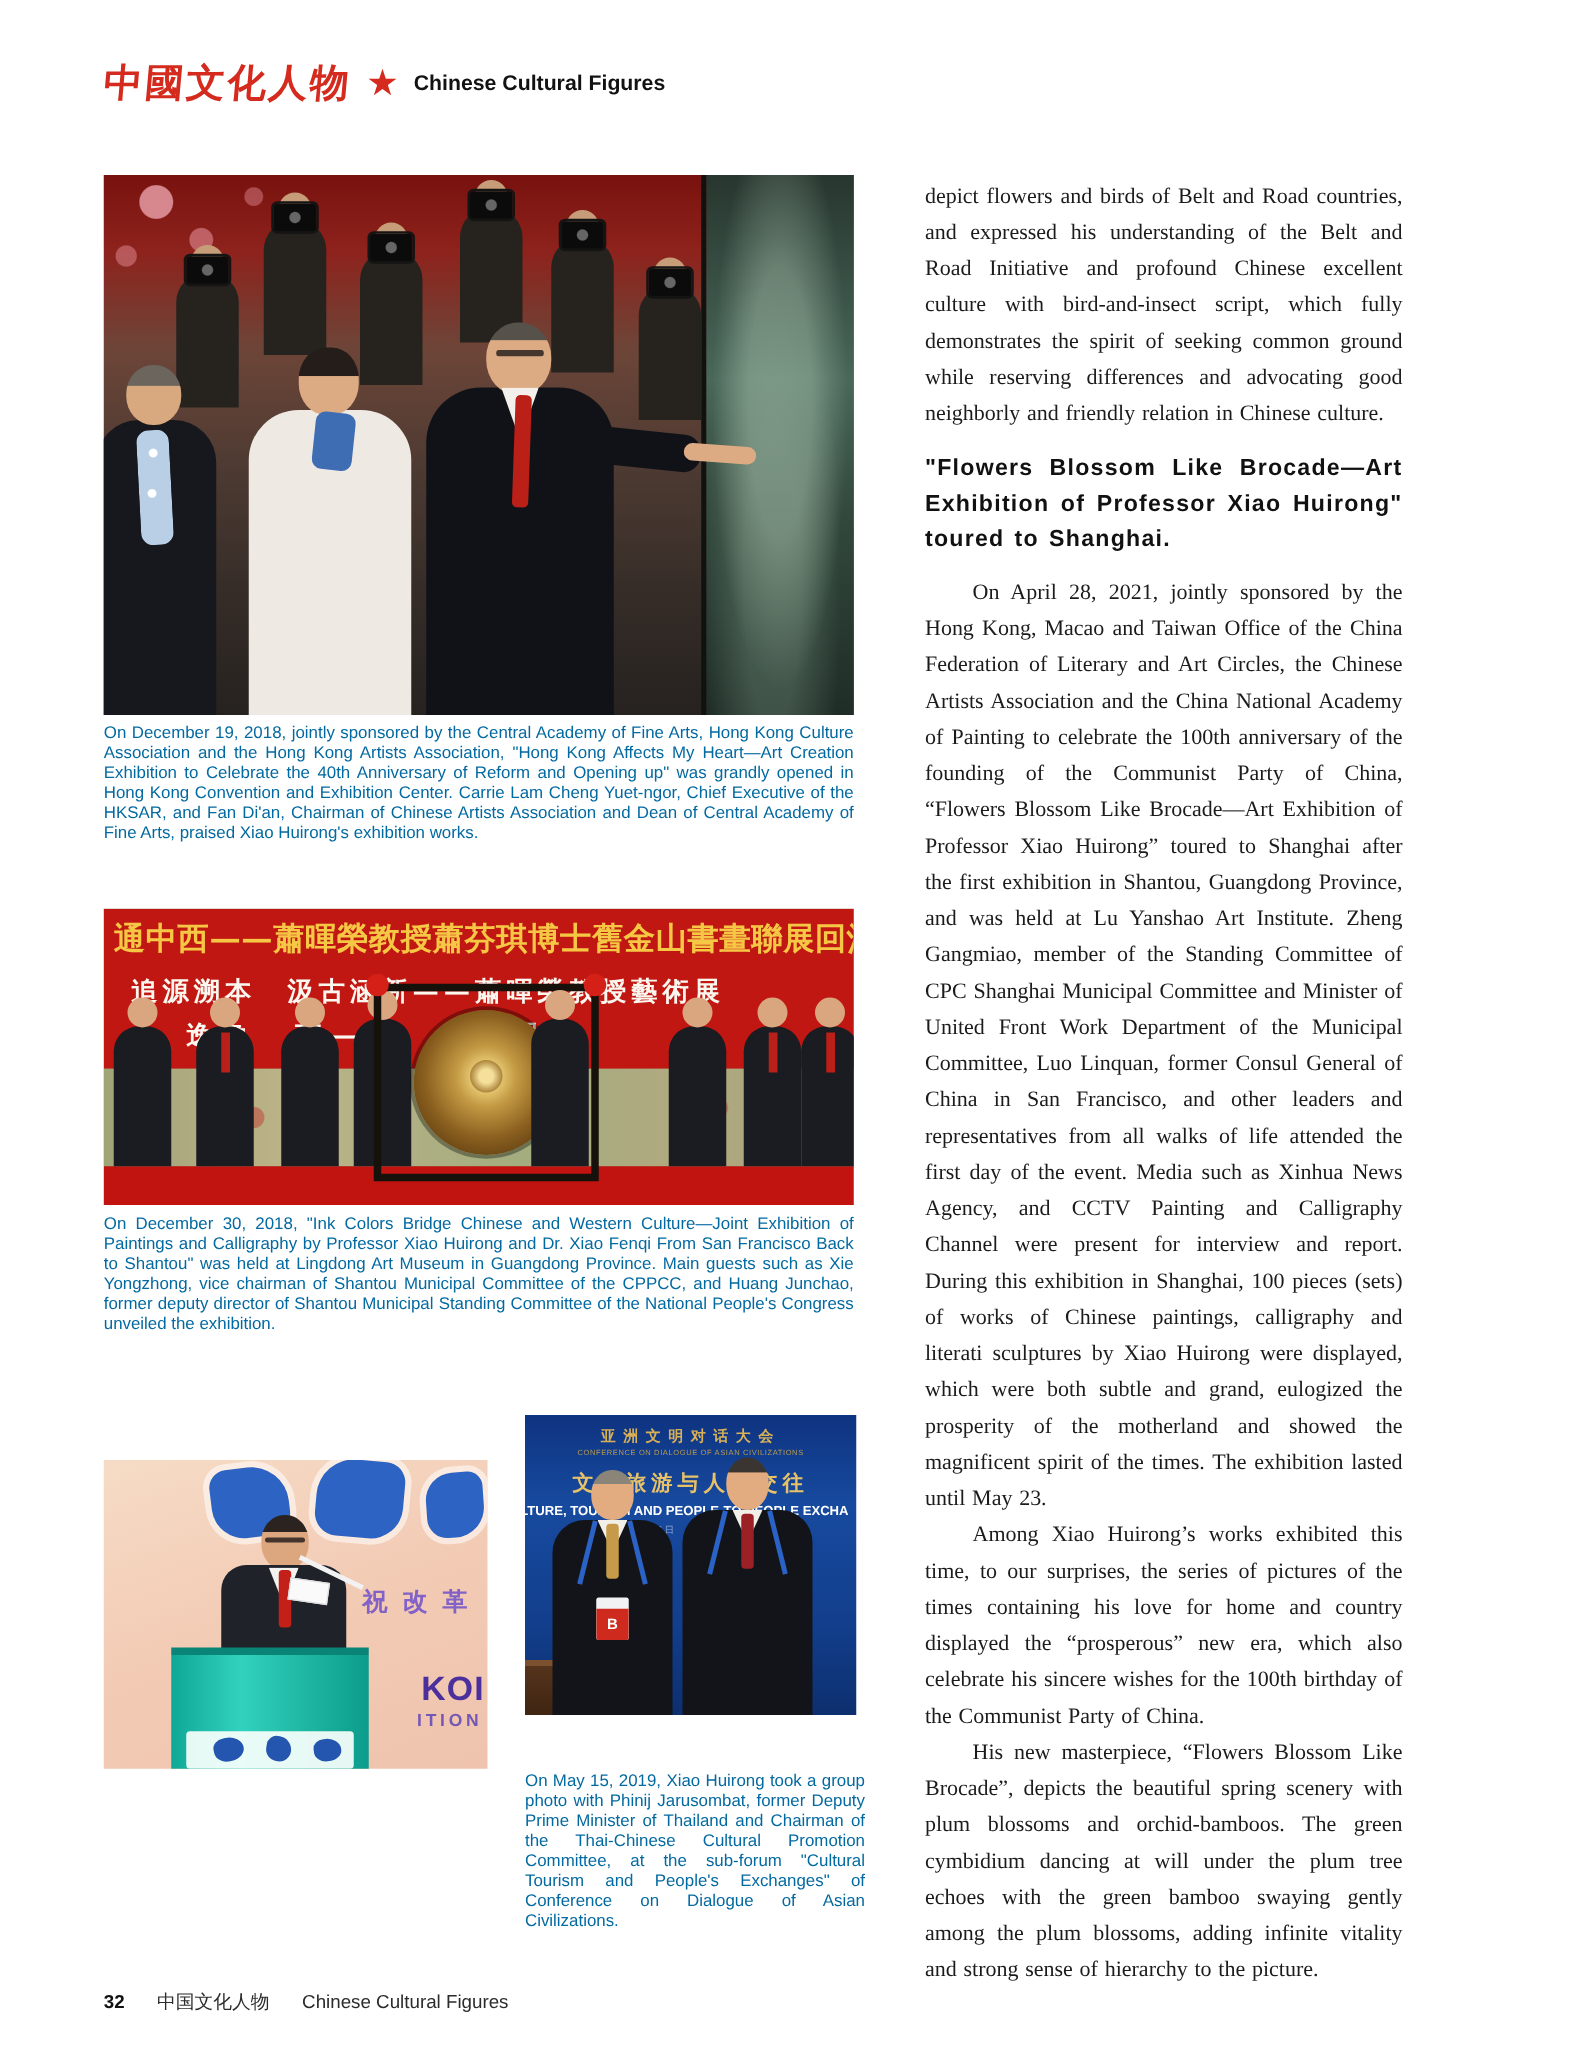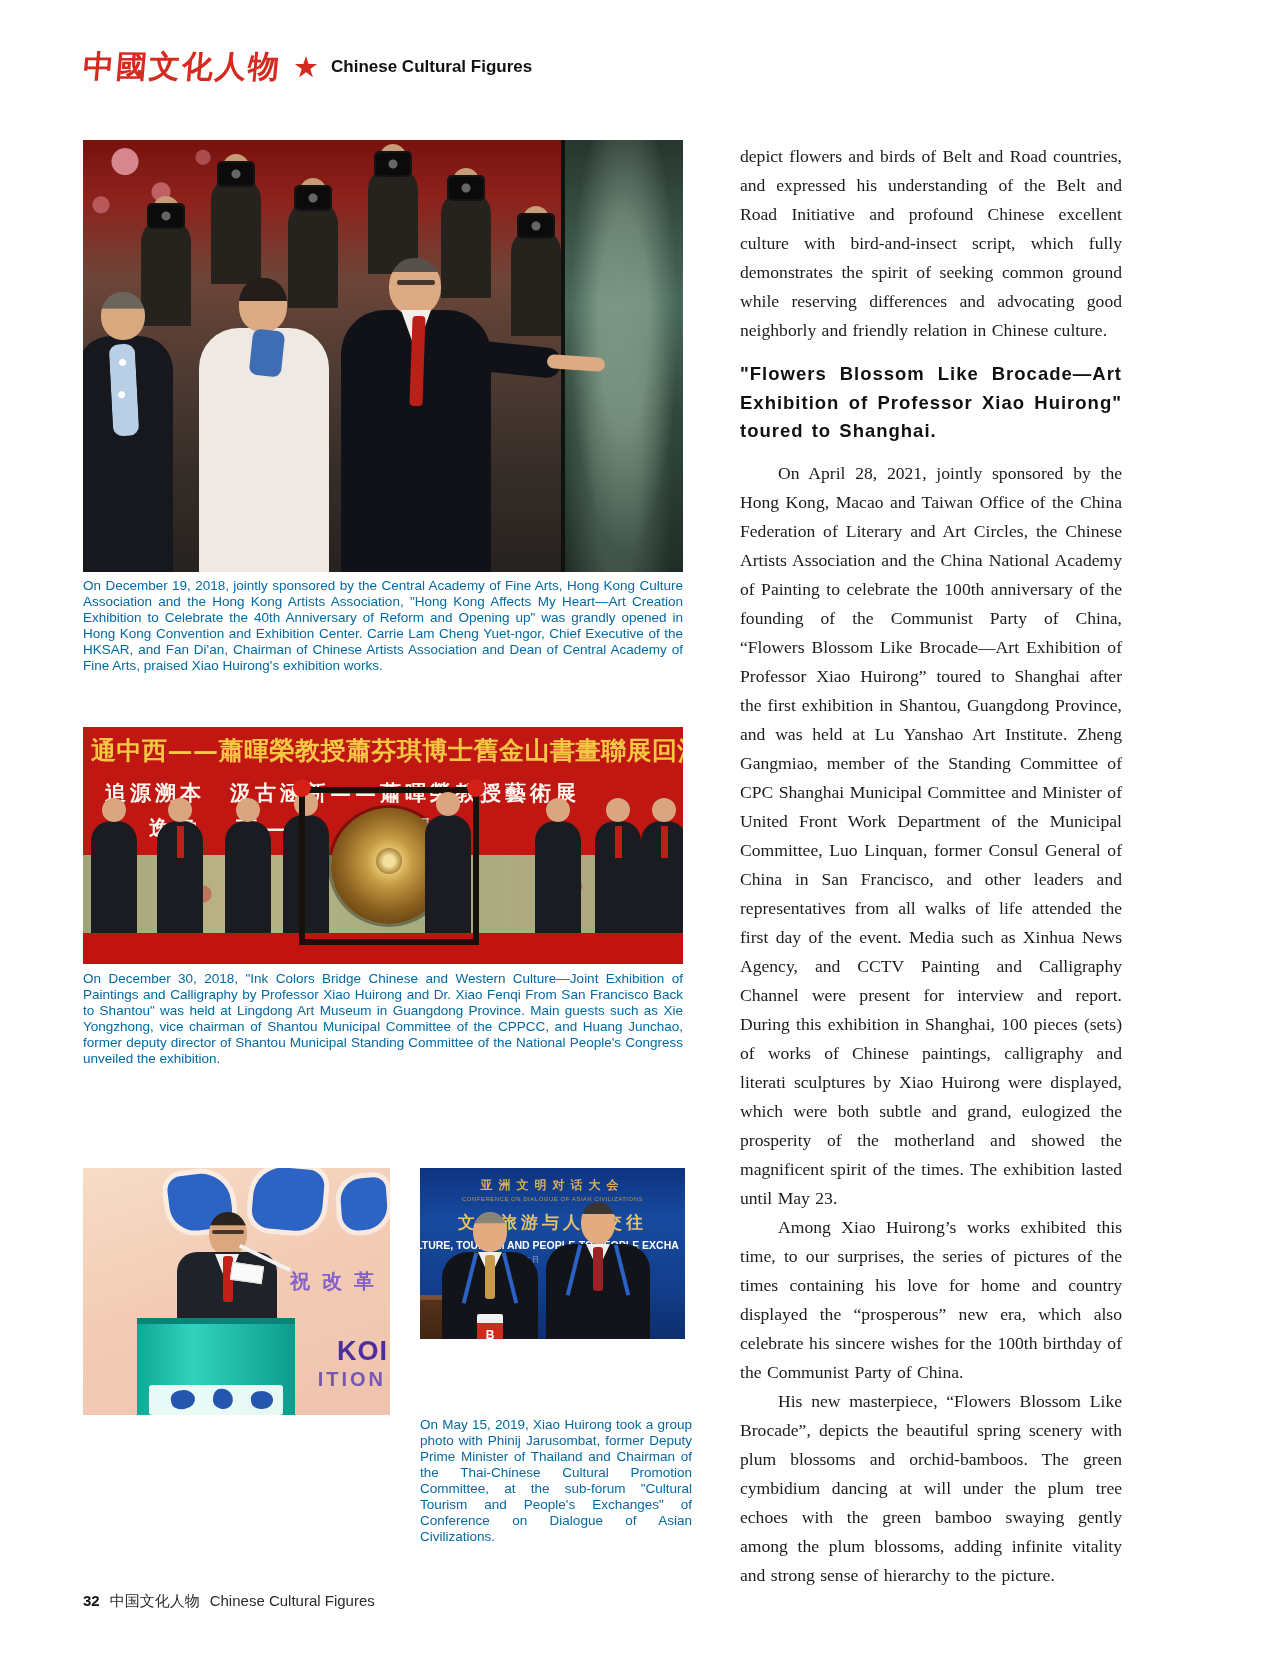--- a/index.html
+++ b/index.html
@@ -92,39 +92,39 @@
   
   .photo3{left:83px;top:1168px;width:307px;height:247px;
      background:linear-gradient(160deg,#f6dcc6 0%,#f3ccb6 45%,#efc3ad 100%);}
   .p3-c1,.p3-c2,.p3-c3{position:absolute;background:#2d63c2;box-shadow:0 0 0 5px rgba(255,255,255,.55);}
   .p3-c1{left:86px;top:6px;width:62px;height:56px;border-radius:14px 30px 18px 26px;transform:rotate(-7deg);}
   .p3-c2{left:170px;top:0;width:70px;height:62px;border-radius:30px 16px 26px 18px;transform:rotate(5deg);}
   .p3-c3{left:258px;top:10px;width:46px;height:52px;border-radius:22px 12px 24px 16px;transform:rotate(-4deg);}
   .p3-zhu{position:absolute;right:4px;top:100px;color:#8262c6;font-size:20px;font-weight:bold;letter-spacing:12px;
      font-family:"DejaVu Serif",serif;white-space:nowrap;}
   .p3-koi{position:absolute;right:2px;top:168px;color:#4b2f9c;font-size:27px;font-weight:800;letter-spacing:1px;}
-  .p3-ition{position:absolute;right:4px;top:200px;color:#7458b4;font-size:20px;font-weight:bold;letter-spacing:3px;margin-left:12px;}
+  .p3-ition{position:absolute;right:4px;top:200px;color:#7458b4;font-size:14px;font-weight:bold;letter-spacing:3px;margin-left:12px;}
   .p3-head{position:absolute;left:126px;top:44px;width:38px;height:44px;border-radius:48%;
      background:linear-gradient(180deg,#2a2320 0 30%,#dca77f 31%);}
   .p3-glasses{position:absolute;left:129px;top:62px;width:32px;height:4px;background:rgba(30,24,24,.8);border-radius:2px;}
   .p3-suit{position:absolute;left:94px;top:84px;width:100px;height:70px;background:#20222a;border-radius:20px 20px 0 0;}
   .p3-shirt{position:absolute;left:38px;top:2px;width:24px;height:30px;background:#f4f2ee;clip-path:polygon(0 0,100% 0,50% 100%);}
   .p3-tie{position:absolute;left:46px;top:4px;width:10px;height:46px;background:#c22018;border-radius:3px;}
   .p3-mic{position:absolute;left:154px;top:88px;width:56px;height:4px;background:#f2f2f2;transform:rotate(26deg);}
   .p3-card{position:absolute;left:148px;top:96px;width:30px;height:16px;background:#fafafa;border:1px solid #ddd;transform:rotate(8deg);}
   .podium{position:absolute;left:54px;top:150px;width:158px;height:97px;border-top:6px solid #0b8478;
      background:linear-gradient(90deg,#0fa896,#31d2bd 35%,#0c9c8b);}
   .podium-band{position:absolute;left:12px;right:12px;bottom:6px;height:30px;background:rgba(250,255,252,.92);border-radius:3px;}
   .pstroke{position:absolute;background:#2456b0;border-radius:42% 58% 50% 50%;}
   .ps1{left:22px;top:5px;width:24px;height:19px;transform:rotate(-12deg);}
   .ps2{left:64px;top:4px;width:20px;height:20px;transform:rotate(9deg);}
   .ps3{left:102px;top:6px;width:22px;height:18px;transform:rotate(-6deg);}
 
   
-  .photo4{left:420px;top:1168px;width:265px;height:171px;
+  .photo4{left:420px;top:1132px;width:265px;height:240px;
      background:linear-gradient(180deg,#0e3380 0%,#174a9f 30%,#123e8c 70%,#0d2f6e 100%);}
   .p4-head{position:absolute;top:9px;left:0;right:0;text-align:center;}
   .p4t1{font-size:12px;color:#d8b057;letter-spacing:6px;font-weight:bold;}
   .p4t2{font-size:6px;color:#b99a4e;letter-spacing:.5px;margin-top:2px;}
   .p4t3{font-size:17px;color:#e7c268;letter-spacing:4px;font-weight:bold;margin-top:9px;white-space:nowrap;}
   .p4t4{font-size:10.5px;color:#ffffff;font-weight:bold;margin-top:5px;white-space:nowrap;margin-left:-10px;}
   .p4t5{font-size:7.5px;color:#93a9d4;letter-spacing:2px;margin-top:4px;}
   .p4m{position:absolute;background:#121419;border-radius:26px 26px 0 0;}
   .p4m1{left:22px;top:84px;width:96px;height:156px;}
   .p4m2{left:126px;top:76px;width:104px;height:164px;}
@@ -139,21 +139,21 @@
   .lan{position:absolute;top:0;width:4px;height:52px;background:#2b62c6;}
   .lanl{left:26px;transform:rotate(14deg);} .lanr{right:26px;transform:rotate(-14deg);}
   .p4-badge{position:absolute;top:62px;left:50%;margin-left:-13px;width:26px;height:34px;background:#f2f2f4;
      border-radius:2px;overflow:hidden;}
   .p4-badge b{display:block;margin-top:9px;height:25px;background:#cf2a1e;color:#fff;font-size:12px;
      text-align:center;line-height:25px;font-family:"Liberation Sans",sans-serif;}
   .p4-table{position:absolute;left:0;bottom:0;width:64px;height:44px;
      background:linear-gradient(180deg,#7c5130 0 10%,#55331c 11%,#3f2512 100%);}
 
   
-  .footer{position:absolute;left:83px;top:1592px;font-size:15px;color:#2b2b2b;display:flex;gap:10px;align-items:baseline;}
+  .footer{position:absolute;left:83px;top:1592px;font-size:15px;color:#2b2b2b;display:flex;gap:26px;align-items:baseline;}
   .footer .pnum{font-weight:bold;color:#111;}
 </style>
 </head>
 <body>
 
 <div class="page">
 
   <header class="masthead">
     <span class="logo-cn">中國文化人物</span>
     <span class="logo-star">★</span>

